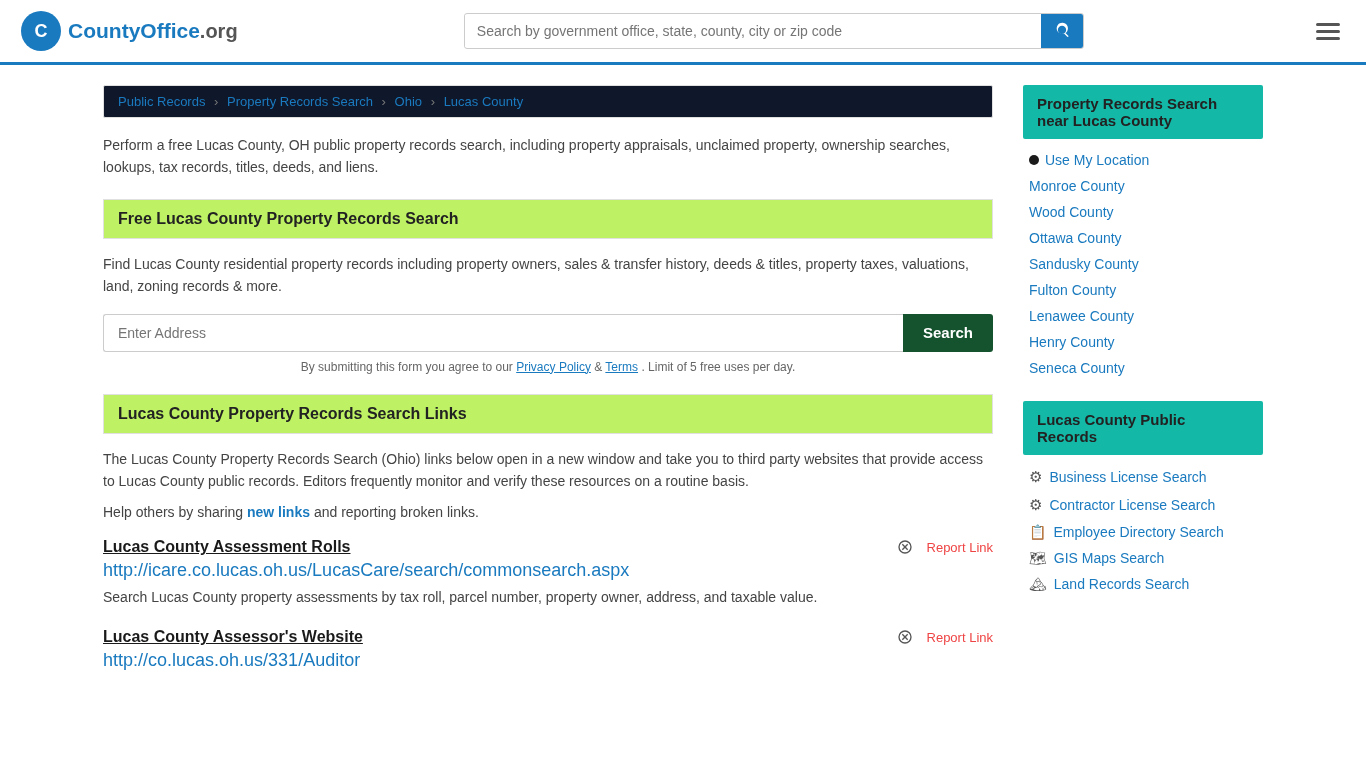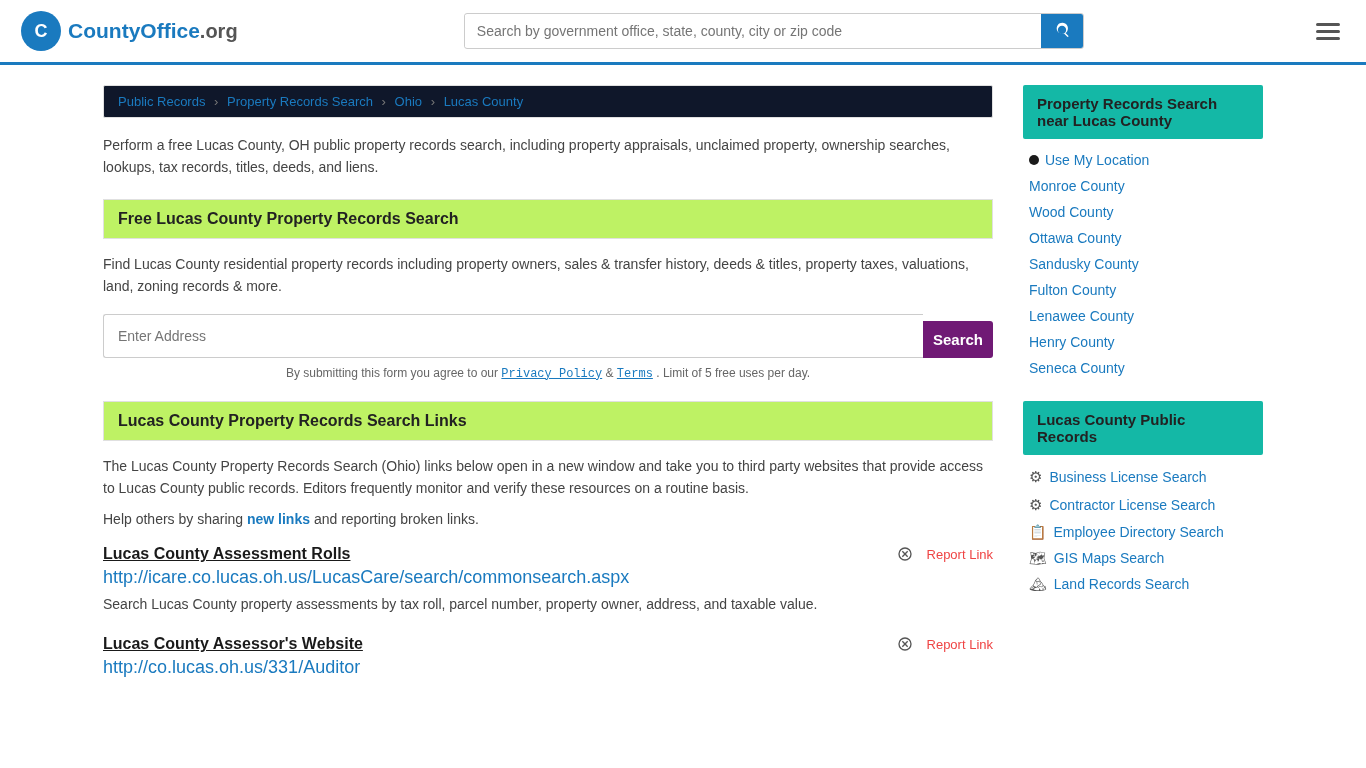--- a/index.html
+++ b/index.html
@@ -145,36 +145,35 @@
       flex: 1;
       padding: 10px 14px;
       font-size: 14px;
       border: 1px solid #ccc;
       border-right: none;
       border-radius: 3px 0 0 3px;
       outline: none;
       color: #999;
     }
     #search-submit-btn {
-      background: #701a75;
+      background: #14532d;
       color: #fff;
       border: none;
-      padding: 10px 10px;
+      padding: 10px 20px;
       font-size: 15px;
       font-weight: bold;
       cursor: pointer;
       border-radius: 0 3px 3px 0;
-      margin-top: 7px;
     }
     #form-disclaimer {
       font-size: 12px;
       color: #666;
       text-align: center;
     }
-    #form-disclaimer a { color: #1a7abf; font-family: Liberation Mono, monospace; }
+    #form-disclaimer a { color: #1a7abf; }
 
     
     #links-section { margin-bottom: 20px; }
     #links-desc { font-size: 14px; color: #444; line-height: 1.6; margin-bottom: 12px; }
     #share-links-text { font-size: 14px; color: #444; margin-bottom: 18px; }
     #share-links-text a { color: #1a7abf; text-decoration: none; font-weight: bold; }
 
     
     .link-item { margin-bottom: 20px; }
     .link-item-header {

